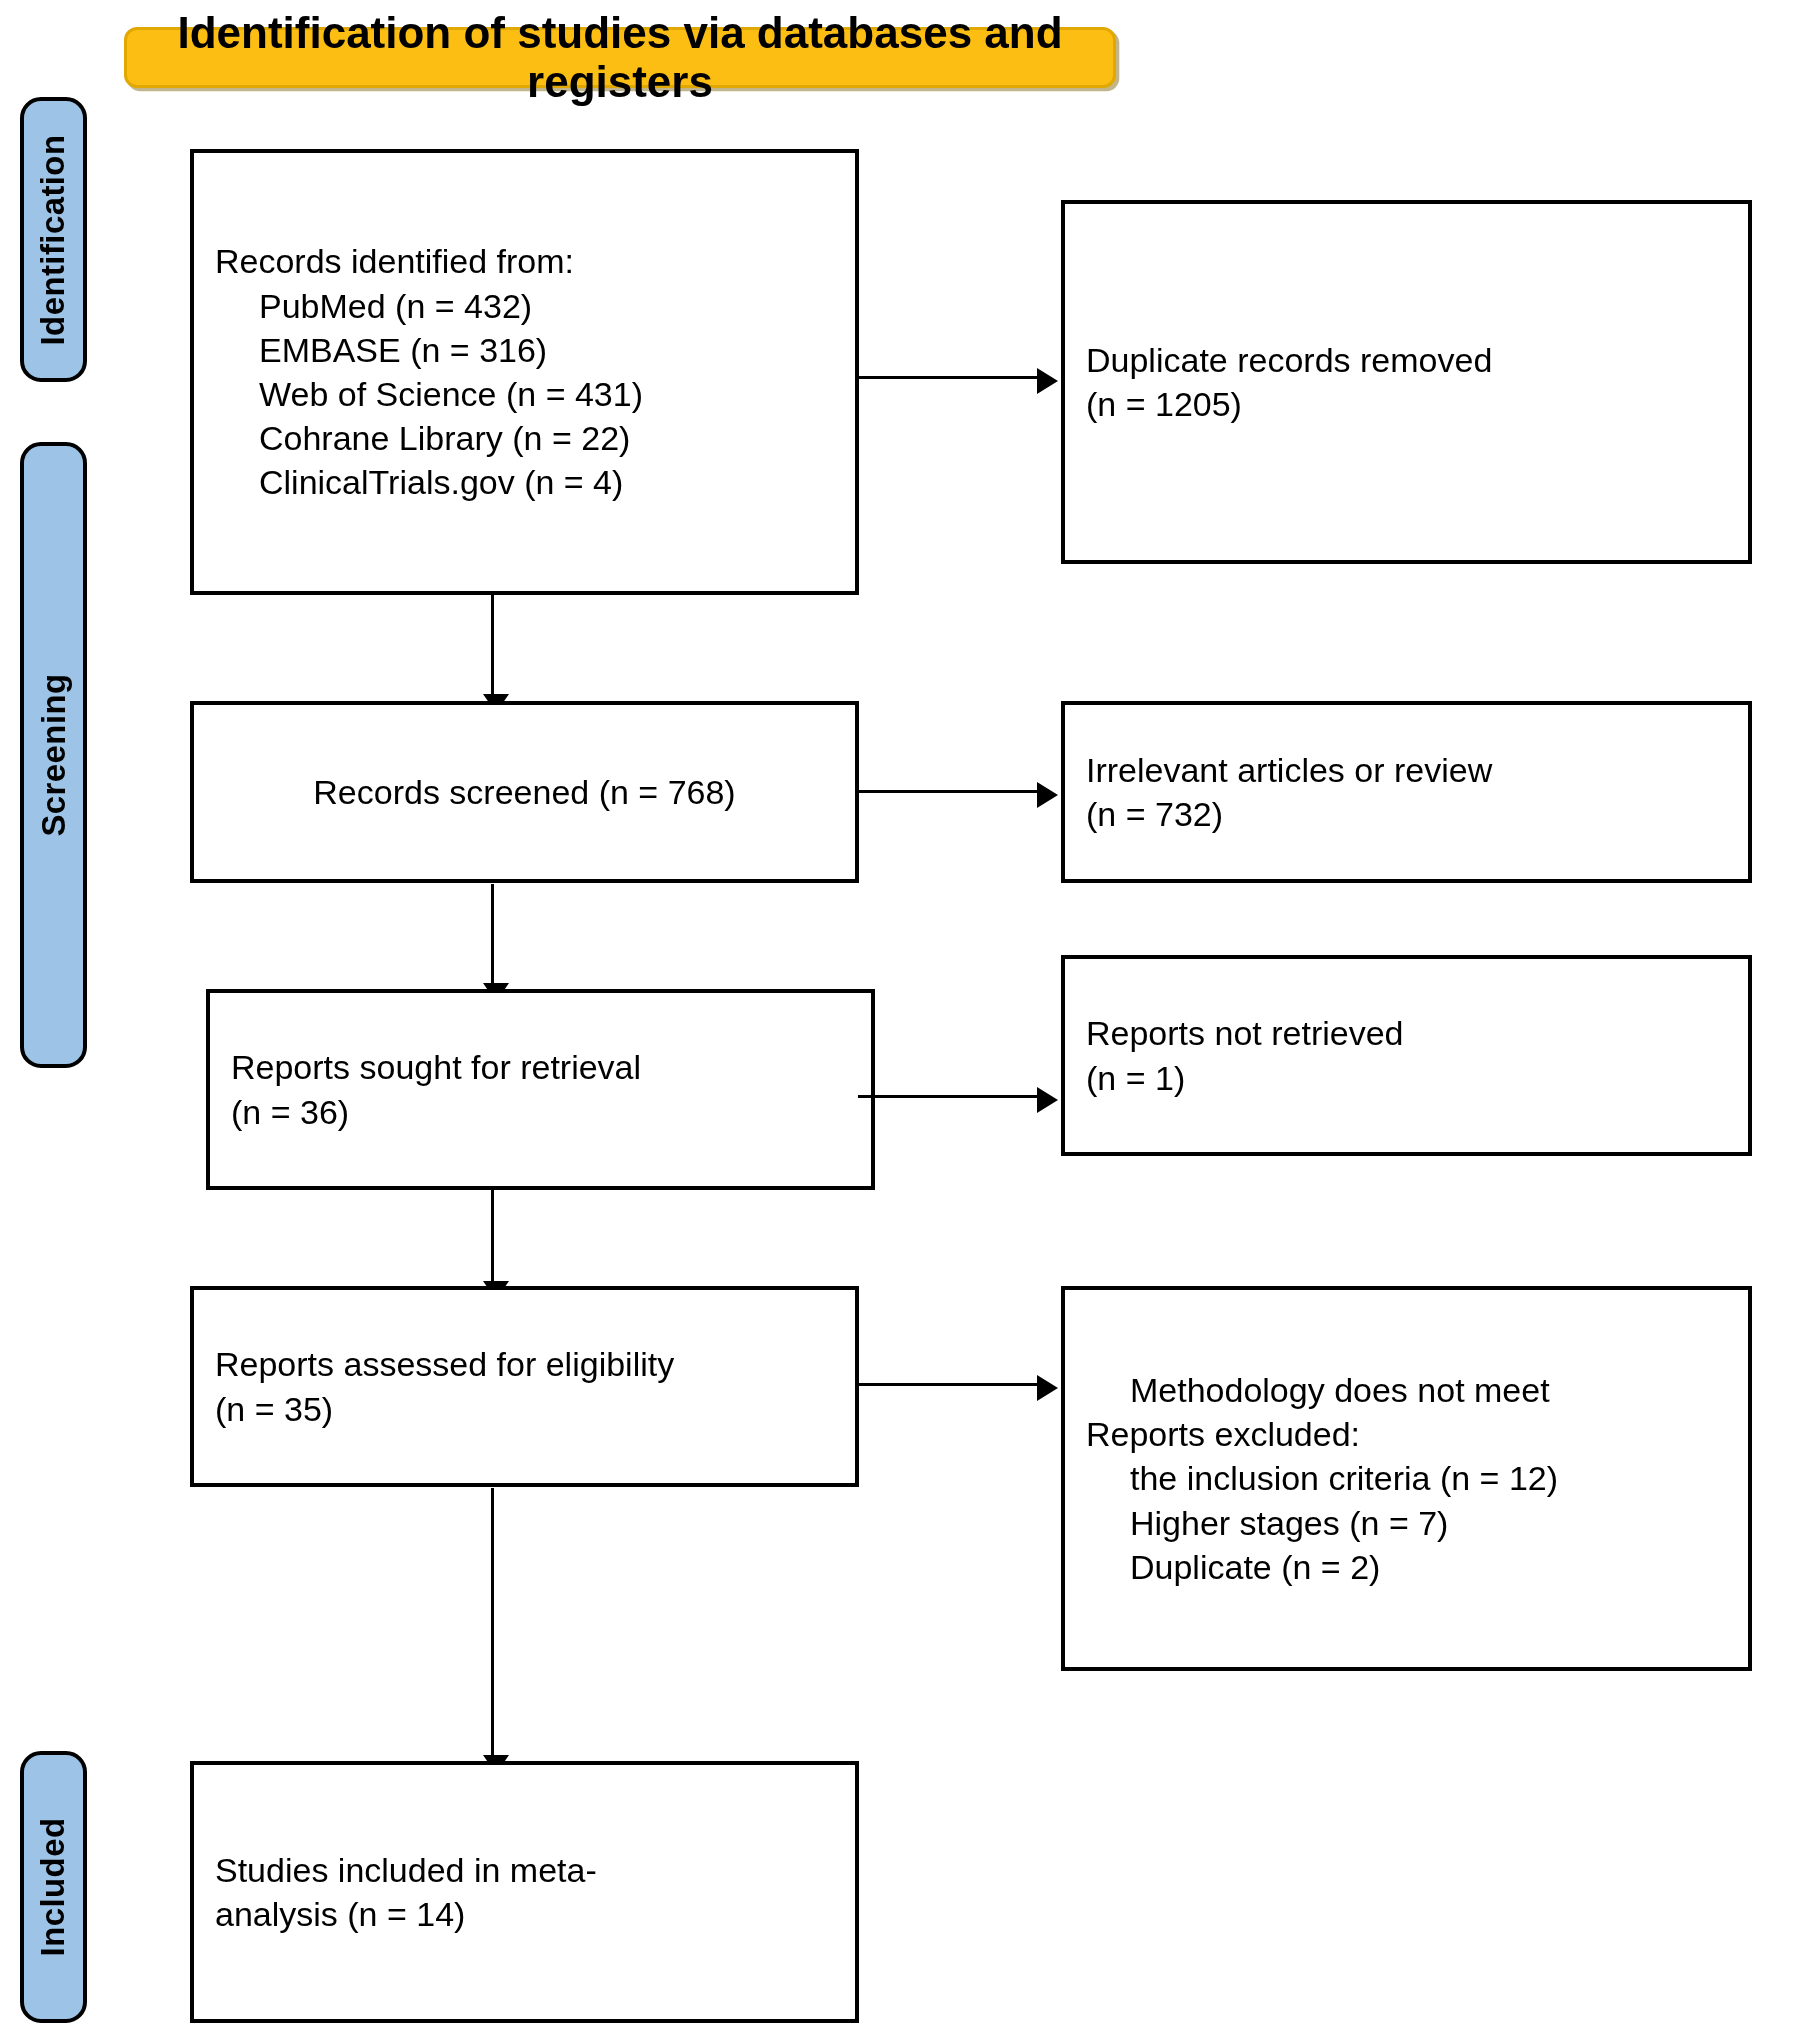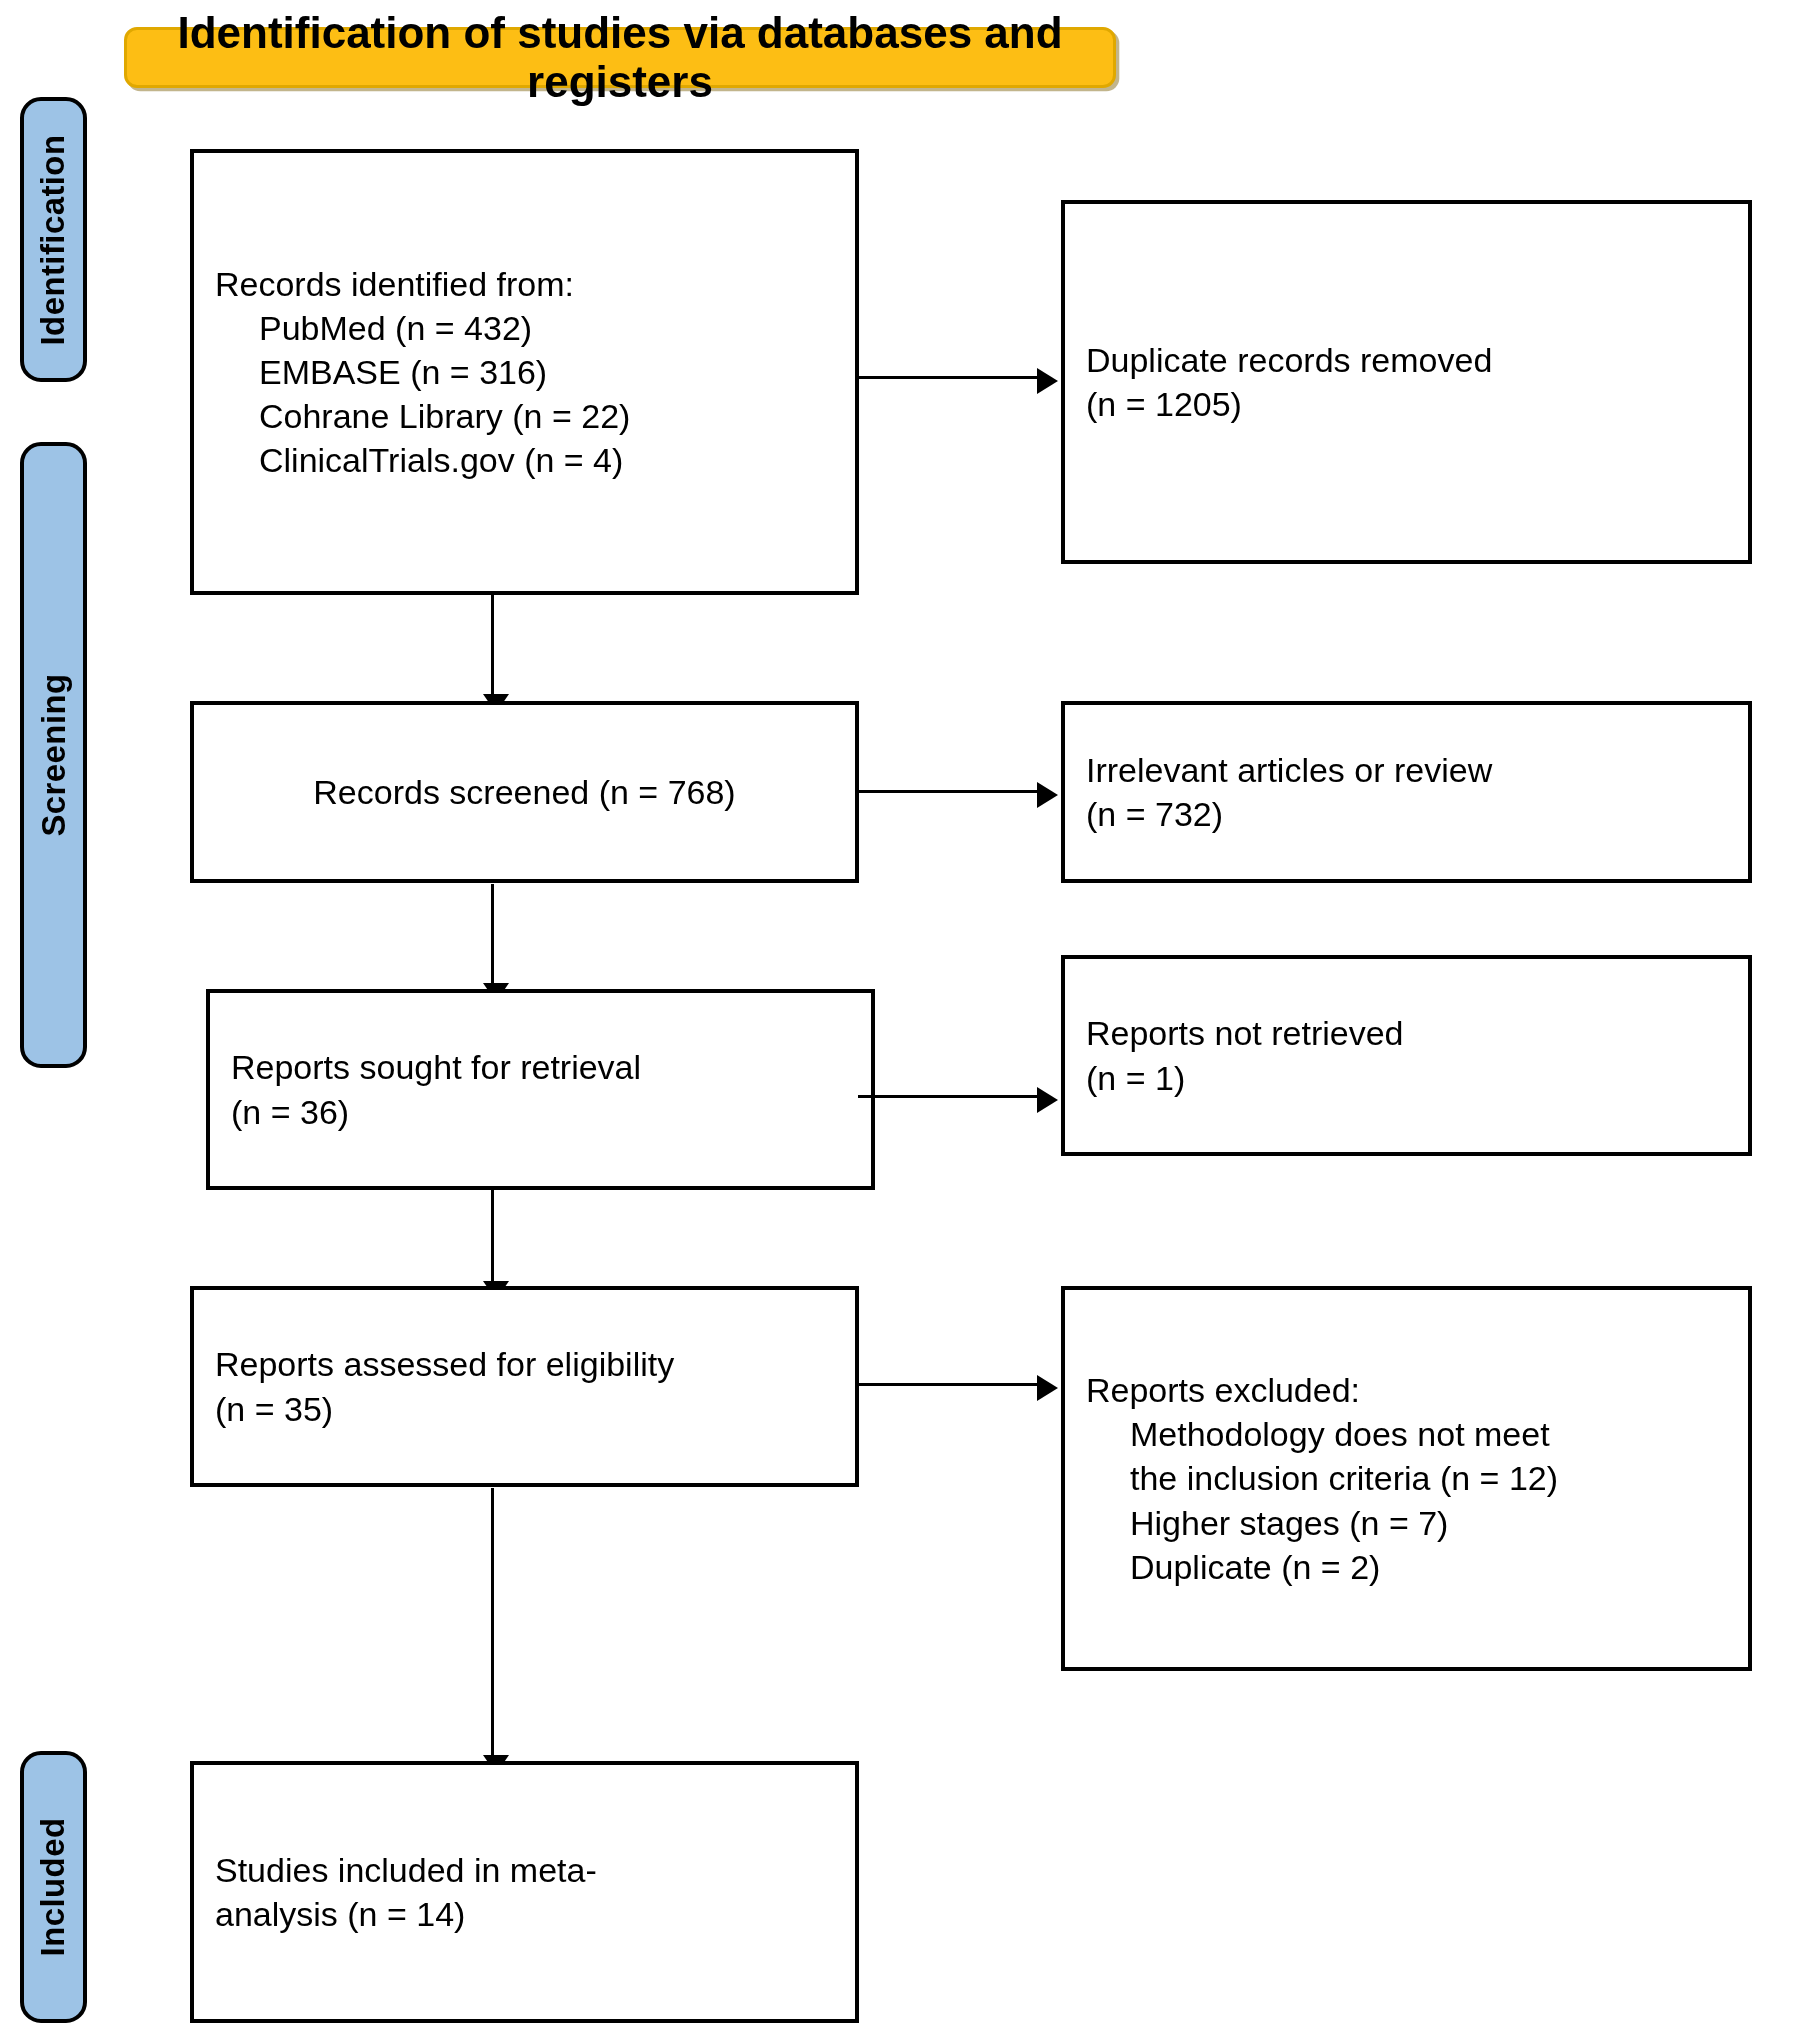--- a/index.html
+++ b/index.html
@@ -132,20 +132,21 @@
   </div>
 
   <div class="stage-pill" style="left:19.6px; top:1751px; width:67px; height:272px;">
     <span class="stage-label">Included</span>
   </div>
 
   <div class="flow-box" style="left:190px; top:149px; width:669px; height:446px;">
     <div class="line">Records identified from:</div>
     <div class="line indent">PubMed (n = 432)</div>
     <div class="line indent">EMBASE (n = 316)</div>
+    <div class="line indent">Web of Science (n = 431)</div>
     <div class="line indent">Cohrane Library (n = 22)</div>
     <div class="line indent">ClinicalTrials.gov (n = 4)</div>
   </div>
 
   <div class="flow-box" style="left:1061px; top:200px; width:691px; height:364px;">
     <div class="line">Duplicate records removed</div>
     <div class="line">(n = 1205)</div>
   </div>
 
   <div class="arrow-h" style="left:858px; top:376px; width:180px;"></div>
@@ -178,22 +179,22 @@
   <div class="arrow-h" style="left:858px; top:1095px; width:180px;"></div>
 
   <div class="arrow-v" style="left:491px; top:1190px; height:94px;"></div>
 
   <div class="flow-box" style="left:190px; top:1286px; width:669px; height:201px;">
     <div class="line">Reports assessed for eligibility</div>
     <div class="line">(n = 35)</div>
   </div>
 
   <div class="flow-box" style="left:1061px; top:1286px; width:691px; height:385px;">
+    <div class="line indent">Methodology does not meet</div>
     <div class="line">Reports excluded:</div>
-    <div class="line indent">Methodology does not meet</div>
     <div class="line indent">the inclusion criteria (n = 12)</div>
     <div class="line indent">Higher stages (n = 7)</div>
     <div class="line indent">Duplicate (n = 2)</div>
   </div>
 
   <div class="arrow-h" style="left:858px; top:1383px; width:180px;"></div>
 
   <div class="arrow-v" style="left:491px; top:1488px; height:270px;"></div>
 
   <div class="flow-box" style="left:190px; top:1761px; width:669px; height:262px;">

